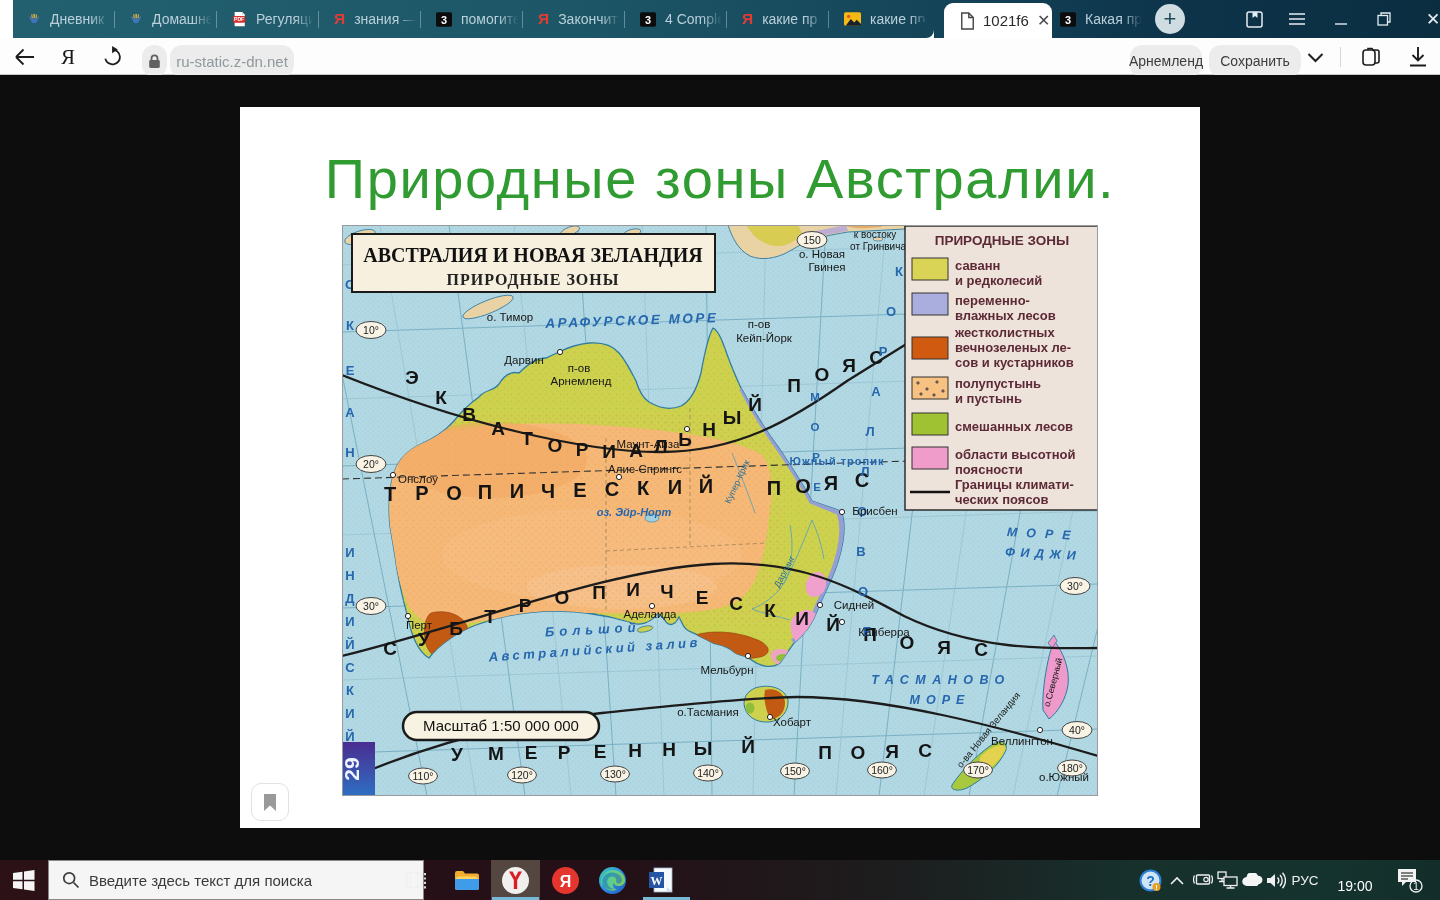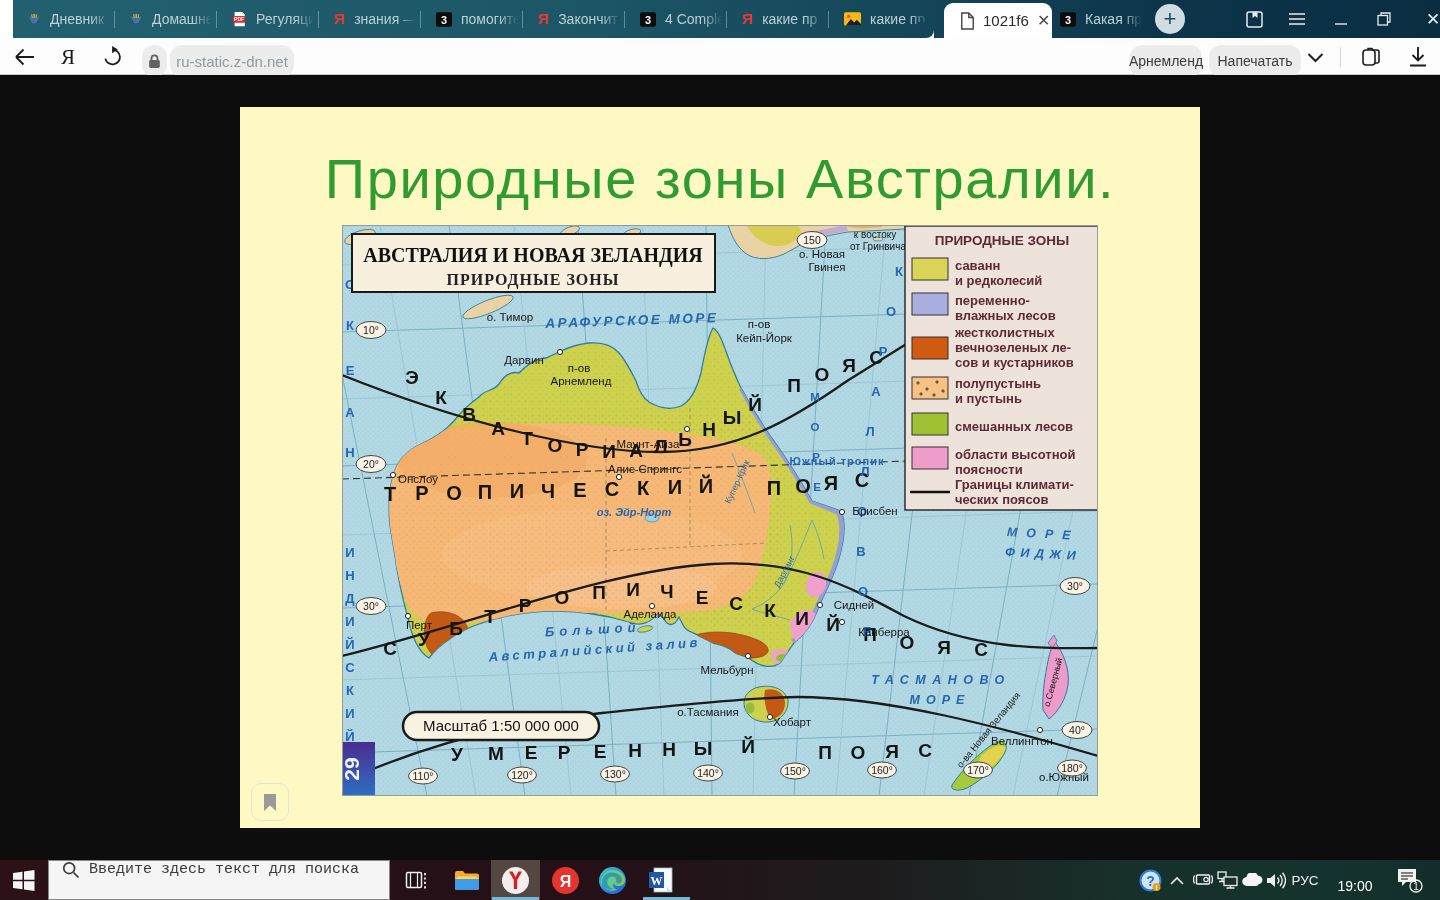--- a/index.html
+++ b/index.html
@@ -18,31 +18,31 @@
   .winbtn{position:absolute;top:0;height:38px;width:30px;color:#e3edf1;
     display:flex;align-items:center;justify-content:center;font-size:15px;}
   
   #addrbar{position:absolute;left:0;top:38px;width:1440px;height:37px;background:#fdfdfd;
     border-bottom:1px solid #c9c9c9;box-sizing:border-box;}
   .pill{position:absolute;top:7px;height:32px;background:#ececec;border-radius:12px;
     display:flex;align-items:center;justify-content:center;font-size:14px;color:#3c3c3c;}
   #urltitle{position:absolute;left:545px;top:8px;width:390px;font-size:16px;color:#1c1c1c;}
   
   #content{position:absolute;left:0;top:75px;width:1440px;height:785px;background:#0d0d0d;}
-  #card{position:absolute;left:240px;top:32px;width:960px;height:721px;background:#fef9c3;text-decoration:underline;}
+  #card{position:absolute;left:240px;top:32px;width:960px;height:721px;background:#ffffff;text-decoration:underline;}
   #slidetitle{position:absolute;left:0;top:39px;width:960px;text-align:center;
     color:#2f9b31;font-size:56px;letter-spacing:1.6px;}
   #mapwrap{position:absolute;left:102px;top:118px;width:756px;height:571px;}
   #bmbtn{position:absolute;left:11px;top:676px;width:36px;height:36px;border:1px solid #e2e2e2;
     border-radius:10px;display:flex;align-items:center;justify-content:center;}
   
   #taskbar{position:absolute;left:0;top:860px;width:1440px;height:40px;
     background:linear-gradient(90deg,#2c1216 0%,#27101a 18%,#241016 42%,#1d1d1e 62%,#17302c 78%,#15332e 92%,#132e2a 100%);}
-  #searchbox{position:absolute;left:48px;top:0px;width:342px;height:40px;background:#f5f5f5;
-    border:1px solid #888;box-sizing:border-box;display:flex;align-items:flex-start;font-family:Liberation Mono, monospace;}
+  #searchbox{position:absolute;left:48px;top:0px;width:376px;height:40px;background:#f5f5f5;
+    border:1px solid #888;box-sizing:border-box;display:flex;align-items:center;}
   .tbic{position:absolute;top:0;width:48px;height:40px;display:flex;align-items:center;justify-content:center;}
   .trayic{position:absolute;top:0;height:40px;display:flex;align-items:center;justify-content:center;color:#eef2f2;}
   #clock{position:absolute;left:1322px;top:0px;width:66px;height:40px;color:#fff;font-size:14px;
     text-align:center;line-height:1.45;padding-top:16px;box-sizing:border-box;}
 </style>
 </head>
 <body>
 
 <div id="tabbar">
   <div class="tab" style="left:0;width:100px"><span class="ic">
@@ -163,21 +163,21 @@
         <path d="M12.1 1.9 l5.7 3.7 l-5.7 3.7 z" fill="#1d1d1d"></path>
       </svg></div>
   <div class="pill" style="left:142px;width:25px">
       <svg width="13" height="15" viewBox="0 0 13 15">
         <rect x="1.2" y="6" width="10.6" height="8" rx="1.4" fill="#616161"></rect>
         <path d="M3.5 6 v-1.7 a3 3 0 0 1 6 0 V6" fill="none" stroke="#616161" stroke-width="1.8"></path>
       </svg>
     </div>
   <div class="pill" style="left:170px;width:124px;color:#90999d;font-size:15px">ru-static.z-dn.net</div>
   <div class="pill" style="left:1130px;width:72px">Арнемленд</div>
-  <div class="pill" style="left:1209px;width:92px">Напечатать</div>
+  <div class="pill" style="left:1209px;width:92px">Сохранить</div>
   <div class="abs" style="left:1307px;top:12px"><svg width="17" height="12" viewBox="0 0 17 12">
         <path d="M1.5 2 l7 7 l7 -7" fill="none" stroke="#222" stroke-width="2.1"></path>
       </svg></div>
   <div class="abs" style="left:1340px;top:9px;width:1px;height:20px;background:#d7d7d7"></div>
   <div class="abs" style="left:1361px;top:8px"><svg width="23" height="22" viewBox="0 0 23 22">
         <rect x="2" y="4" width="12" height="15" rx="3" fill="none" stroke="#1d1d1d" stroke-width="1.6"></rect>
         <path d="M7 4 v-1.5 h4 l1 1.5 h4 a2 2 0 0 1 2 2 v9 a2 2 0 0 1 -2 2 h-2" fill="none" stroke="#1d1d1d" stroke-width="1.6"></path>
       </svg></div>
   <div class="abs" style="left:1408px;top:8px"><svg width="20" height="21" viewBox="0 0 20 21">
         <path d="M10 1 v13 M4.5 9 l5.5 5.5 L15.5 9 M2 19.5 h16" fill="none" stroke="#1d1d1d" stroke-width="1.9"></path>

